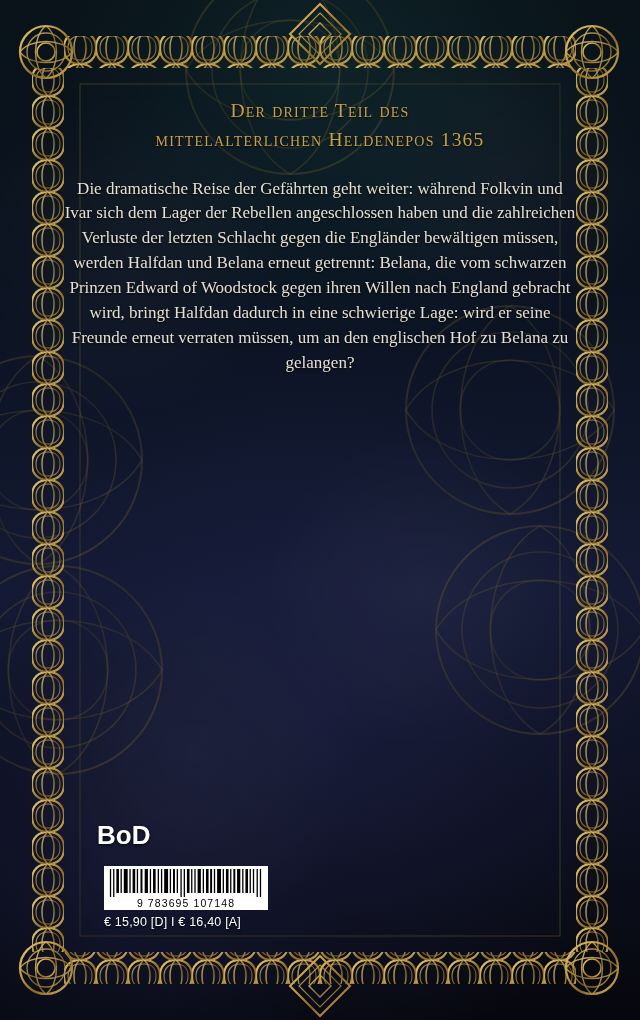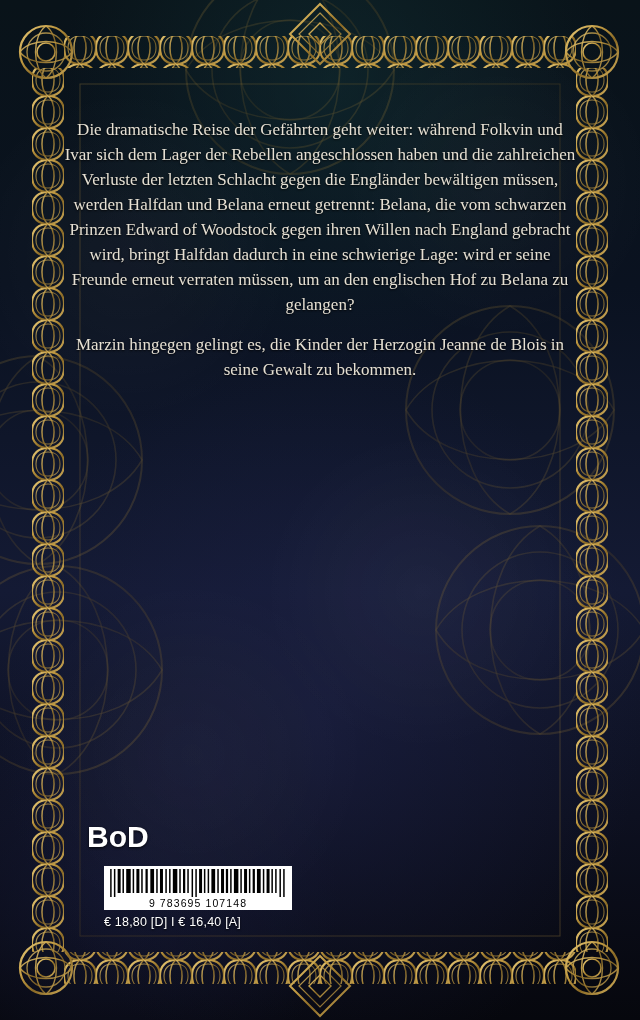--- a/index.html
+++ b/index.html
@@ -79,38 +79,38 @@
     line-height: 1.47;
     color: #e6e0d3;
     text-shadow: 0 1px 2px rgba(0,0,0,0.85);
   }
   .blurb p { margin: 0 0 15px 0; }
   .blurb p:last-child { margin-bottom: 0; }
 
   
   .publisher {
     position: absolute;
-    left: 87px;
+    left: 97px;
     top: 822px;
     z-index: 5;
     color: #ffffff;
     font-family: "Liberation Sans", sans-serif;
     font-weight: bold;
-    font-size: 30px;
+    font-size: 26px;
     letter-spacing: 0px;
     line-height: 1;
     text-shadow: 0 1px 3px rgba(0,0,0,0.8);
   }
 
   .barcode-wrap {
     position: absolute;
     left: 104px;
     top: 866px;
     z-index: 5;
-    width: 188px;
+    width: 164px;
     background: #ffffff;
     padding: 3px 4px 1px 4px;
     box-sizing: border-box;
   }
   .bars {
     height: 28px;
     width: 100%;
     display: block;
   }
   .barcode-digits {
@@ -232,24 +232,27 @@
       <g>
           <use href="#diamond" x="290" y="4"></use>
         </g>
       <g>
           <use href="#diamond" x="290" y="956"></use>
         </g>
     </svg>
   </div>
 
   <div class="content">
+    <div class="kicker">
+      <span>Der dritte Teil des</span>
+      <span class="line2">mittelalterlichen Heldenepos 1365</span>
+    </div>
 
     <div class="blurb">
       <p>Die dramatische Reise der Gefährten geht weiter: während Folkvin und Ivar sich dem Lager der Rebellen angeschlossen haben und die zahlreichen Verluste der letzten Schlacht gegen die Engländer bewältigen müssen, werden Halfdan und Belana erneut getrennt: Belana, die vom schwarzen Prinzen Edward of Woodstock gegen ihren Willen nach England gebracht wird, bringt Halfdan dadurch in eine schwierige Lage: wird er seine Freunde erneut verraten müssen, um an den englischen Hof zu Belana zu gelangen?</p>
-      <p>Marzin hingegen gelingt es, die Kinder der Herzogin Jeanne de Blois in seine Gewalt zu bekommen.</p>
     </div>
   </div>
 
   <div class="publisher">BoD</div>
 
   <div class="barcode-wrap">
     <svg class="bars" viewBox="0 0 168 28" preserveAspectRatio="none">
       <g fill="#000">
         <rect x="2" y="0" width="1.4" height="28"></rect>
         <rect x="5.5" y="0" width="1.4" height="28"></rect>
@@ -289,15 +292,15 @@
         <rect x="148" y="0" width="2.8" height="24"></rect>
         <rect x="152.5" y="0" width="1.4" height="24"></rect>
         <rect x="156" y="0" width="1.4" height="24"></rect>
         <rect x="160" y="0" width="1.4" height="28"></rect>
         <rect x="163.5" y="0" width="1.4" height="28"></rect>
       </g>
     </svg>
     <div class="barcode-digits">9 783695 107148</div>
   </div>
 
-  <div class="price">€ 18,80 [D]  I  € 16,40 [A]</div>
+  <div class="price">€ 15,90 [D]  I  € 16,40 [A]</div>
 
 </div>
 
 </body></html>

